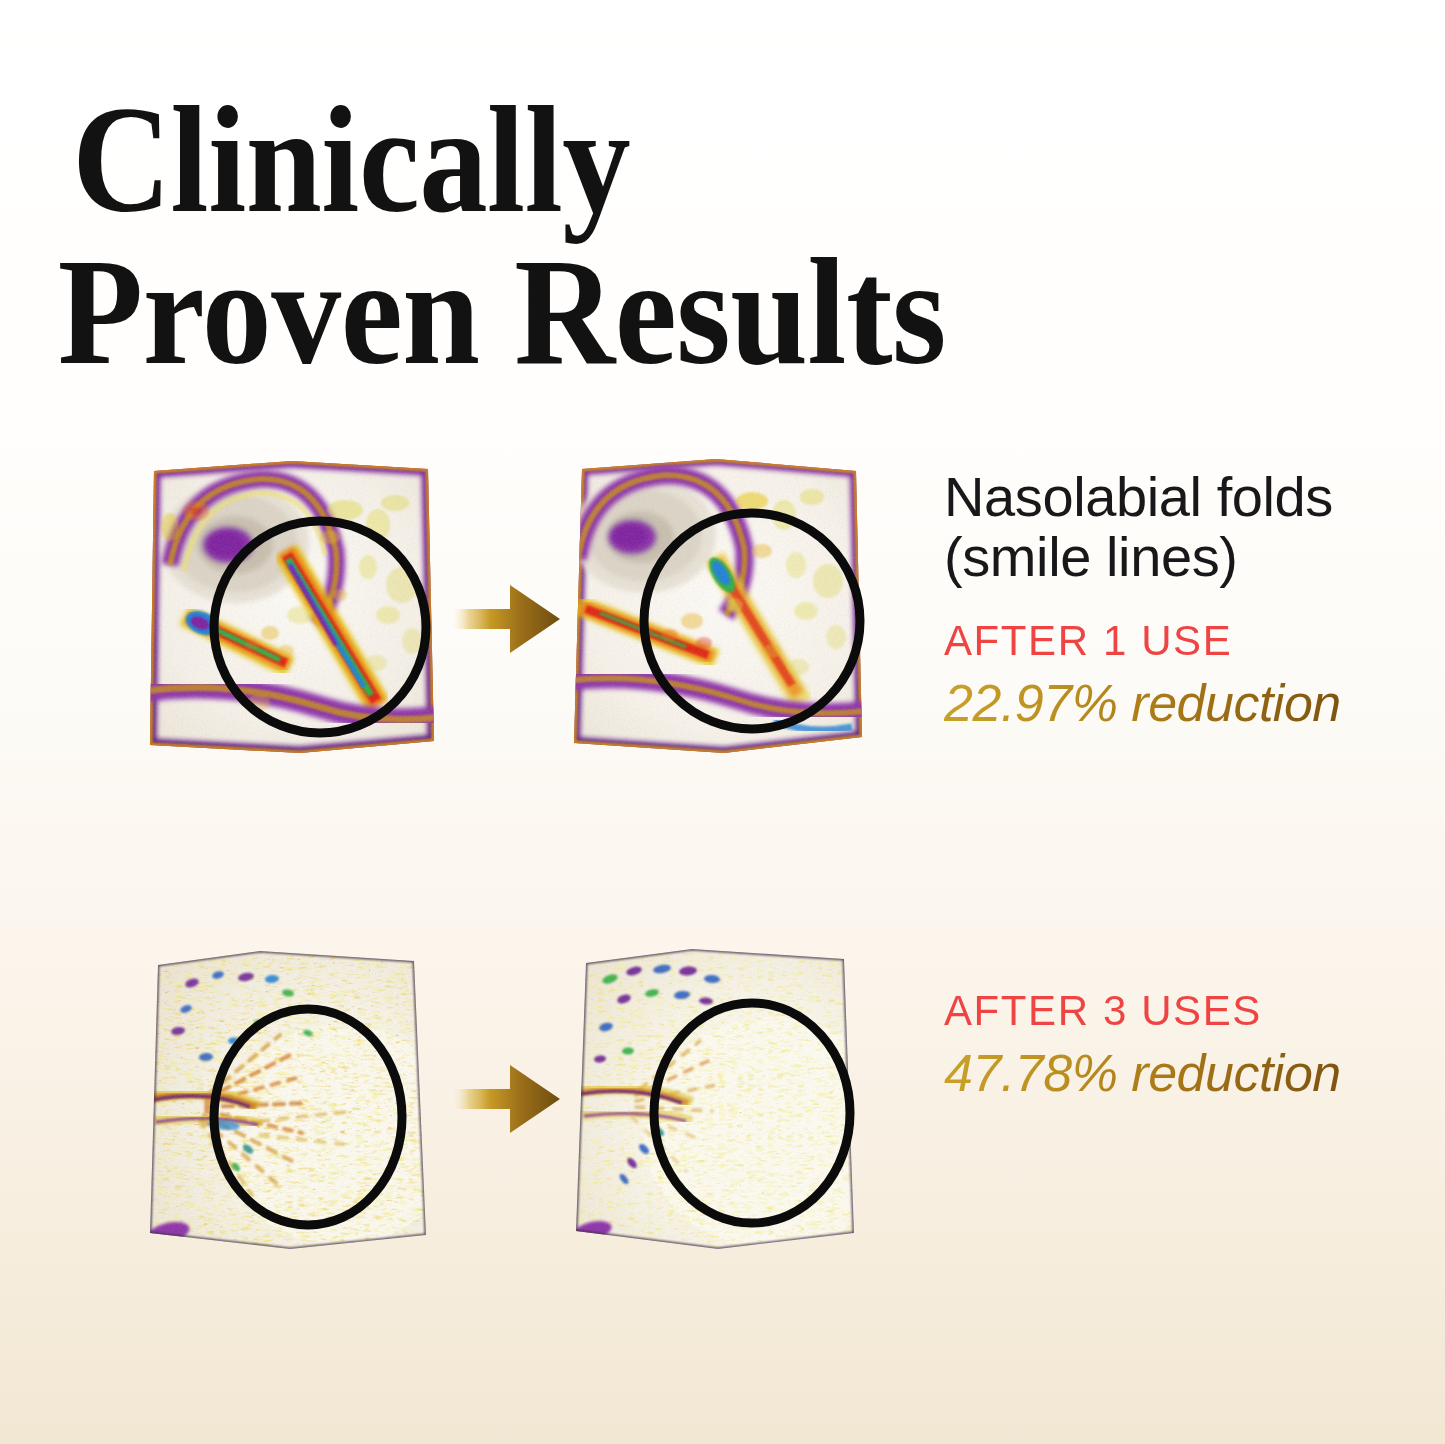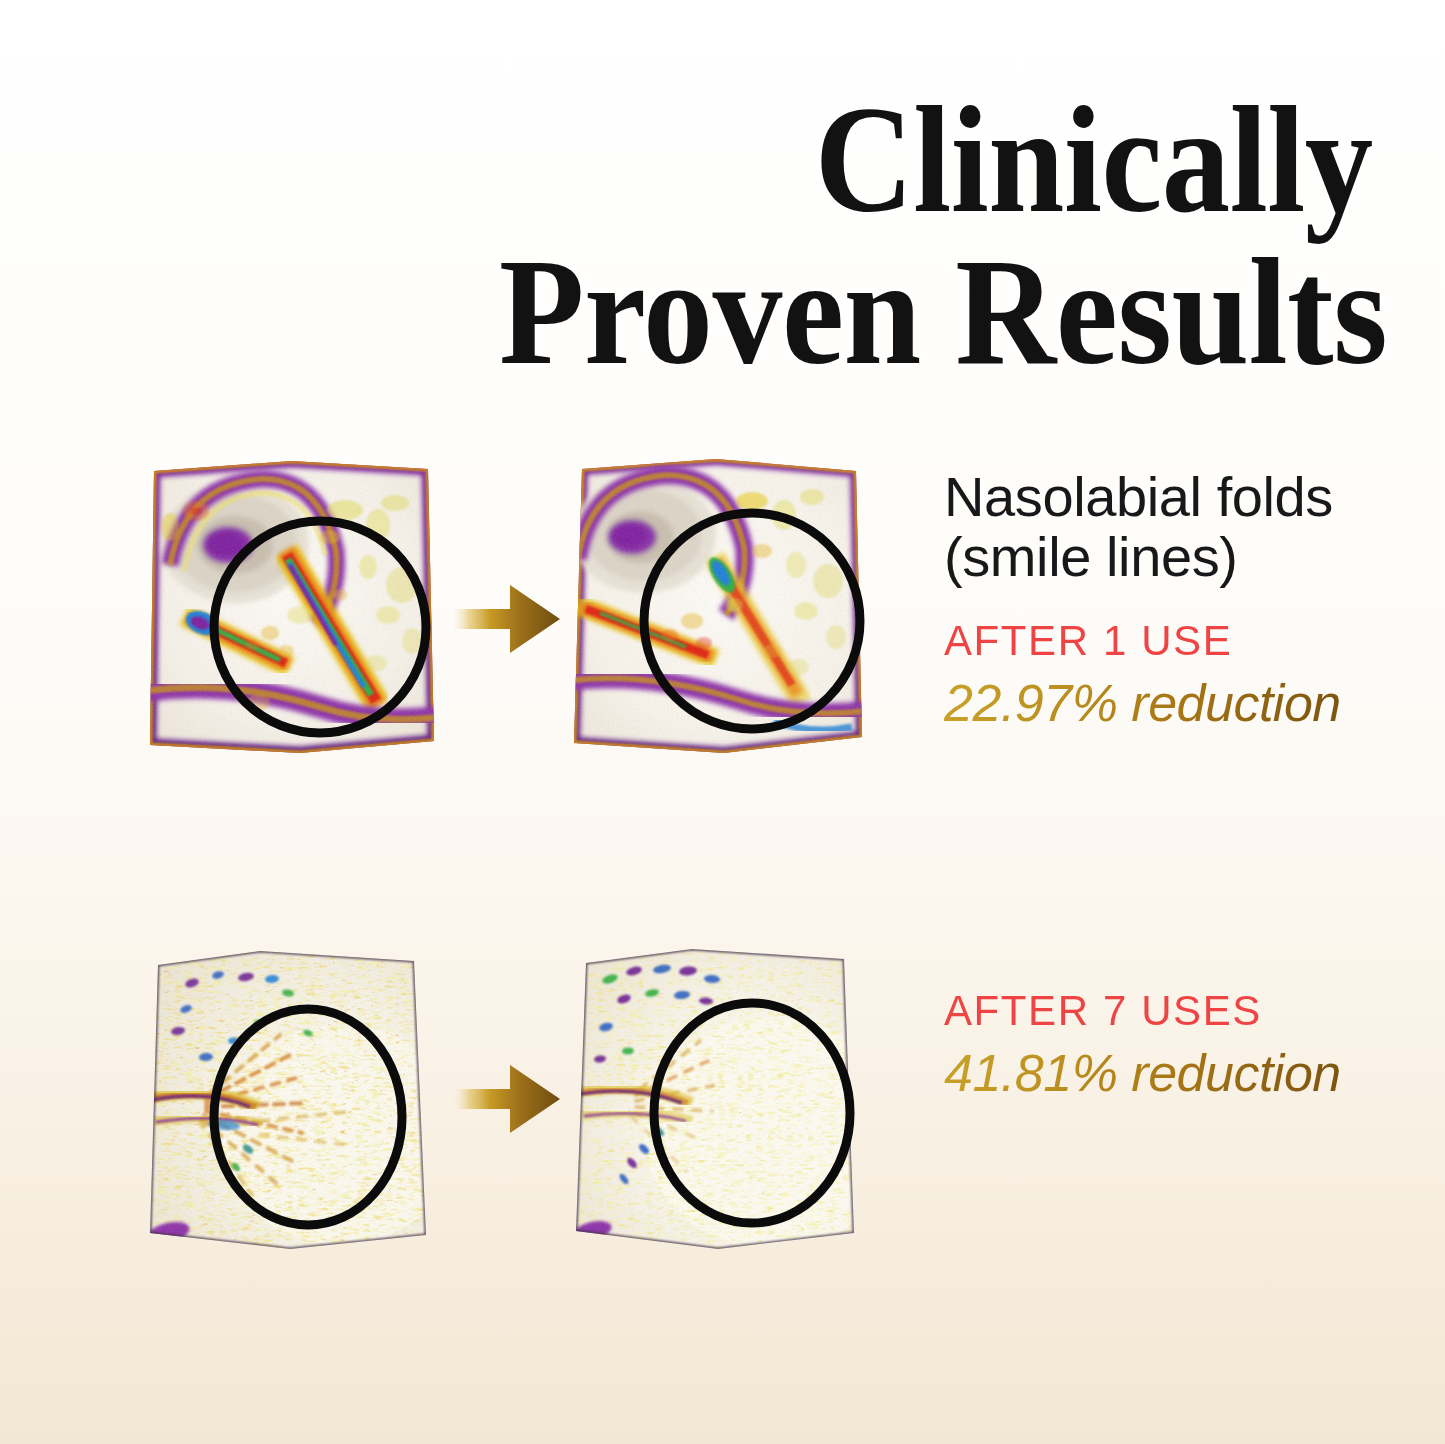--- a/index.html
+++ b/index.html
@@ -22,21 +22,21 @@
     overflow: hidden;
     position: relative;
   }
 
   
   .title-block {
     position: absolute;
     top: 88px;
     left: 0;
     width: 1445px;
-    text-align: right;
+    text-align: left;
     color: #111111;
   }
   .title-line {
     font-family: "Liberation Serif", "DejaVu Serif", serif;
     font-weight: 700;
     color: #121212;
     line-height: 0.95;
     letter-spacing: -0.5px;
     display: block;
     white-space: nowrap;
@@ -581,16 +581,16 @@
 
         <path d="M20,28 L126,14 L278,24 L288,298 L152,314 L10,296 Z" fill="none" stroke="#3a2a44" stroke-width="3" opacity="0.85" filter="url(#cfB-bs)"></path>
         <rect x="0" y="0" width="300" height="320" filter="url(#cfB-grain)" fill="#888"></rect>
       </g>
 
       <ellipse cx="186" cy="178" rx="98" ry="110" fill="none" stroke="#0b0b0b" stroke-width="9"></ellipse>
     </svg>
   </div>
 
   <div class="text-col">
-    <div class="after-label">AFTER 7 USES</div>
-    <div class="reduction">41.81% reduction</div>
+    <div class="after-label">AFTER 3 USES</div>
+    <div class="reduction">47.78% reduction</div>
   </div>
 </div>
 
 </body></html>

